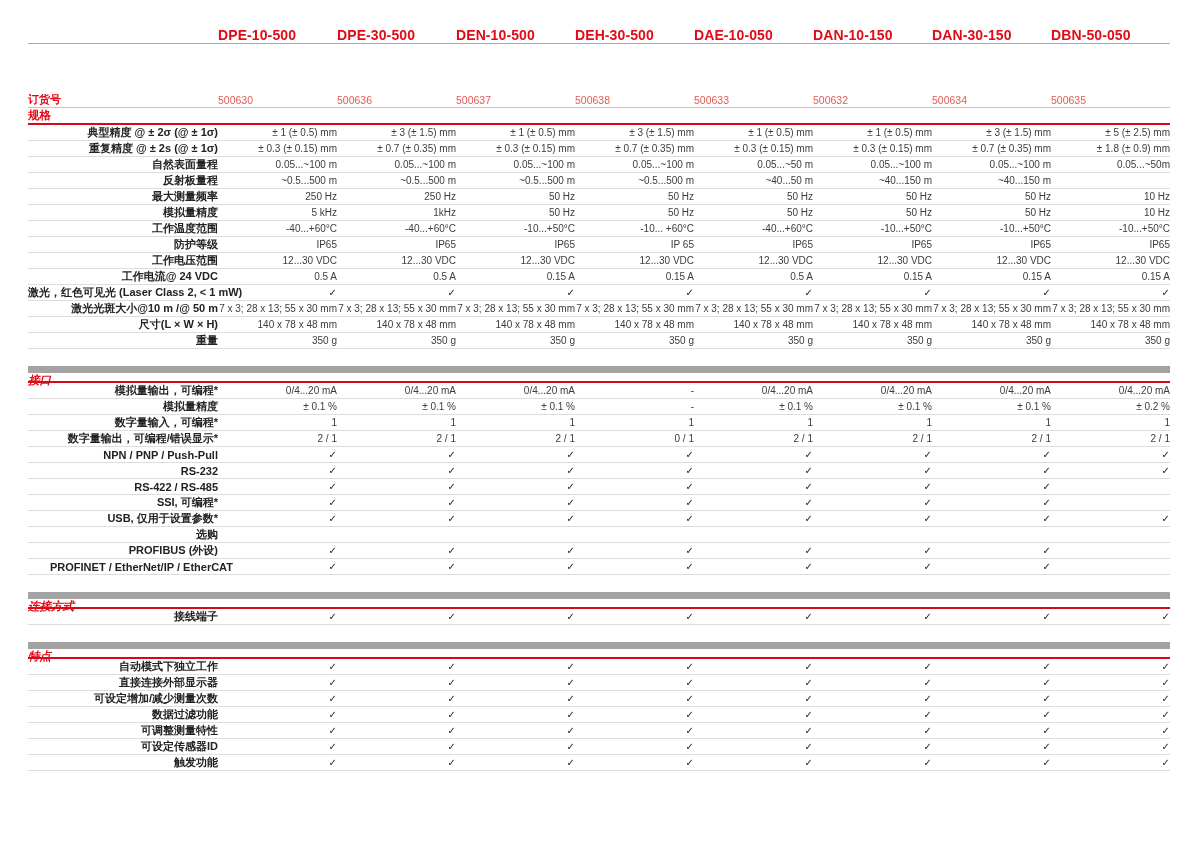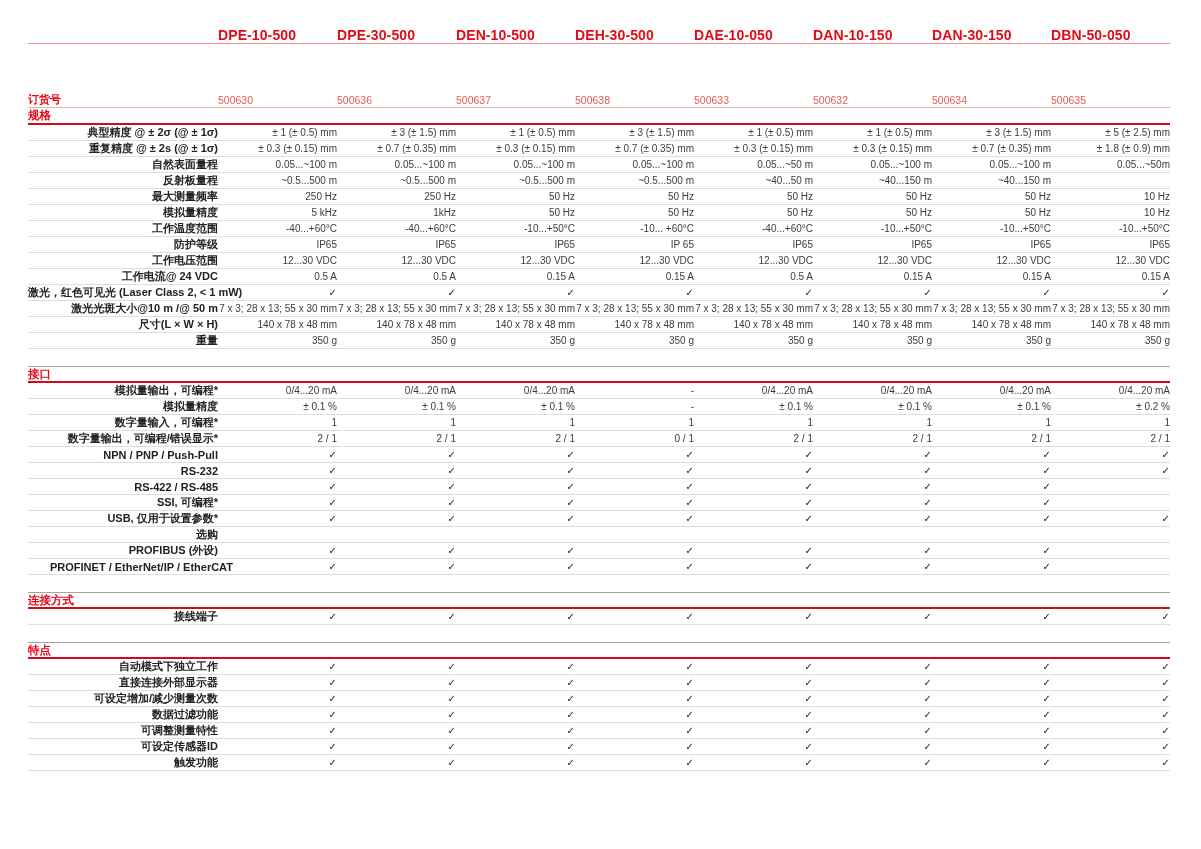--- a/index.html
+++ b/index.html
@@ -20,21 +20,21 @@
   
   .model-row{height:17px;border-bottom:1px solid #ef8b8b;}
   .model-row .cell{align-self:end;padding-bottom:2px;}
   .model-cell{color:#e20a16;font-weight:bold;font-size:14px;letter-spacing:0.1px;}
   
   .order-row{height:16px;border-bottom:1px solid #f2b0ae;margin-top:48px;}
   .order-label{color:#e20a16;font-weight:bold;font-size:11px;}
   .order-value{color:#e25a55;font-size:10.5px;}
   
   .section-row{height:17px;border-bottom:2px solid #d20a1a;}
-  .section-row.with-top{border-top:1px solid #a3a3a3;}
+  .section-row.with-top{border-top:7px solid #a3a3a3;font-style:italic;}
   .section-title{grid-column:1 / -1;color:#e20a16;font-weight:bold;font-size:11.5px;}
   
   .data-row{height:16px;border-bottom:1px solid #dddddd;text-align:right;}
   .row-label{font-size:11px;font-weight:600;color:#222222;}
   .row-label.indent{padding-left:22px;font-weight:700;}
   .value-cell{font-size:10px;color:#3c3c3c;}
   .value-cell.check{font-size:10px;color:#222222;}
   .gap{height:17px;}
 </style>
 </head>

